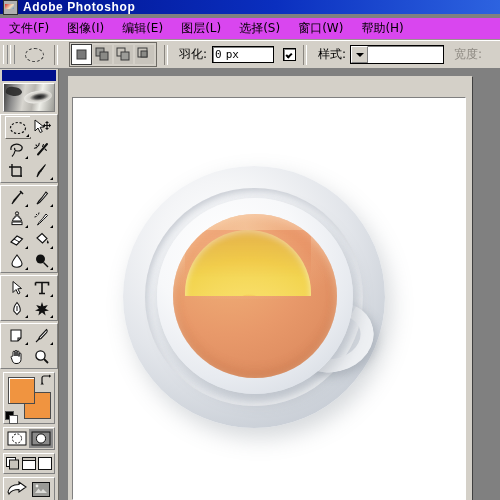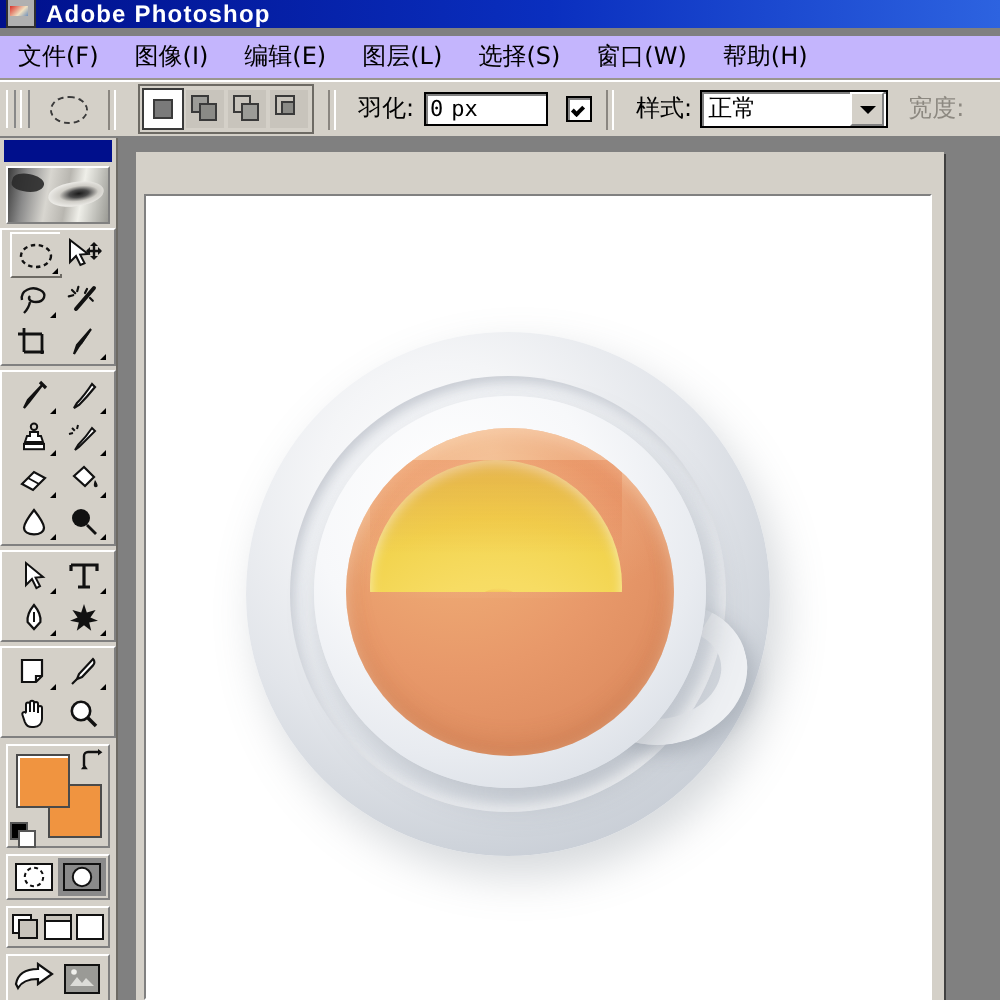--- a/index.html
+++ b/index.html
@@ -8,39 +8,39 @@
     font-family:"Liberation Sans","DejaVu Sans",sans-serif;
     background:#808080;
     -webkit-font-smoothing:none;
   }
   #app{position:relative;width:500px;height:500px;background:#808080;overflow:hidden;}
 
   
   .apptitle{
     position:absolute;left:0;top:0;width:500px;height:14px;
     background:linear-gradient(to right,#00108c 0%,#0a2fbf 55%,#2d63e0 100%);
-    display:flex;align-items:flex-end;
+    display:flex;align-items:flex-start;
   }
   .apptitle .icon{
     width:13px;height:13px;margin-left:3px;margin-right:5px;
     background:#b0b0b0;border:1px solid #303030;position:relative;flex:none;
   }
   .apptitle .icon:after{
     content:"";position:absolute;left:1px;top:3px;width:9px;height:5px;
     background:linear-gradient(135deg,#d83028 0%,#f0e0c0 60%,#7090b8 100%);
   }
   .apptitle .txt{
     color:#ffffff;font-size:12px;font-weight:bold;letter-spacing:.6px;
     font-family:"Liberation Sans",sans-serif;
   }
 
   
   .menubar{
     position:absolute;left:0;top:18px;width:500px;height:21px;
-    background:#c4b5fd;display:flex;align-items:center;
+    background:#d946ef;display:flex;align-items:center;
     border-bottom:1px solid #9a968e;
   }
   .menuitem{
     font-size:12px;color:#000;padding:2px 9px 2px 9px;white-space:nowrap;
     font-family:"DejaVu Sans","Liberation Sans",sans-serif;
   }
 
   
   .optbar{
     position:absolute;left:0;top:40px;width:500px;height:27px;
@@ -332,21 +332,20 @@
     <div class="feather-input">
       <span>0</span><span style="margin-left:4px;margin-top:36px;">px</span>
     </div>
 
     <div class="chk"></div>
 
     <div class="vsep"></div>
 
     <div class="lbl">样式:</div>
     <div class="style-sel">
-      <div class="val">正常</div>
       <div class="arrow">
           <div class="caret"></div>
         </div>
     </div>
 
     <div class="lbl dim" style="margin-left:10px;text-align:right;">宽度:</div>
   </div>
 
   <div class="toolbox">
     <div class="tb-title"></div>

